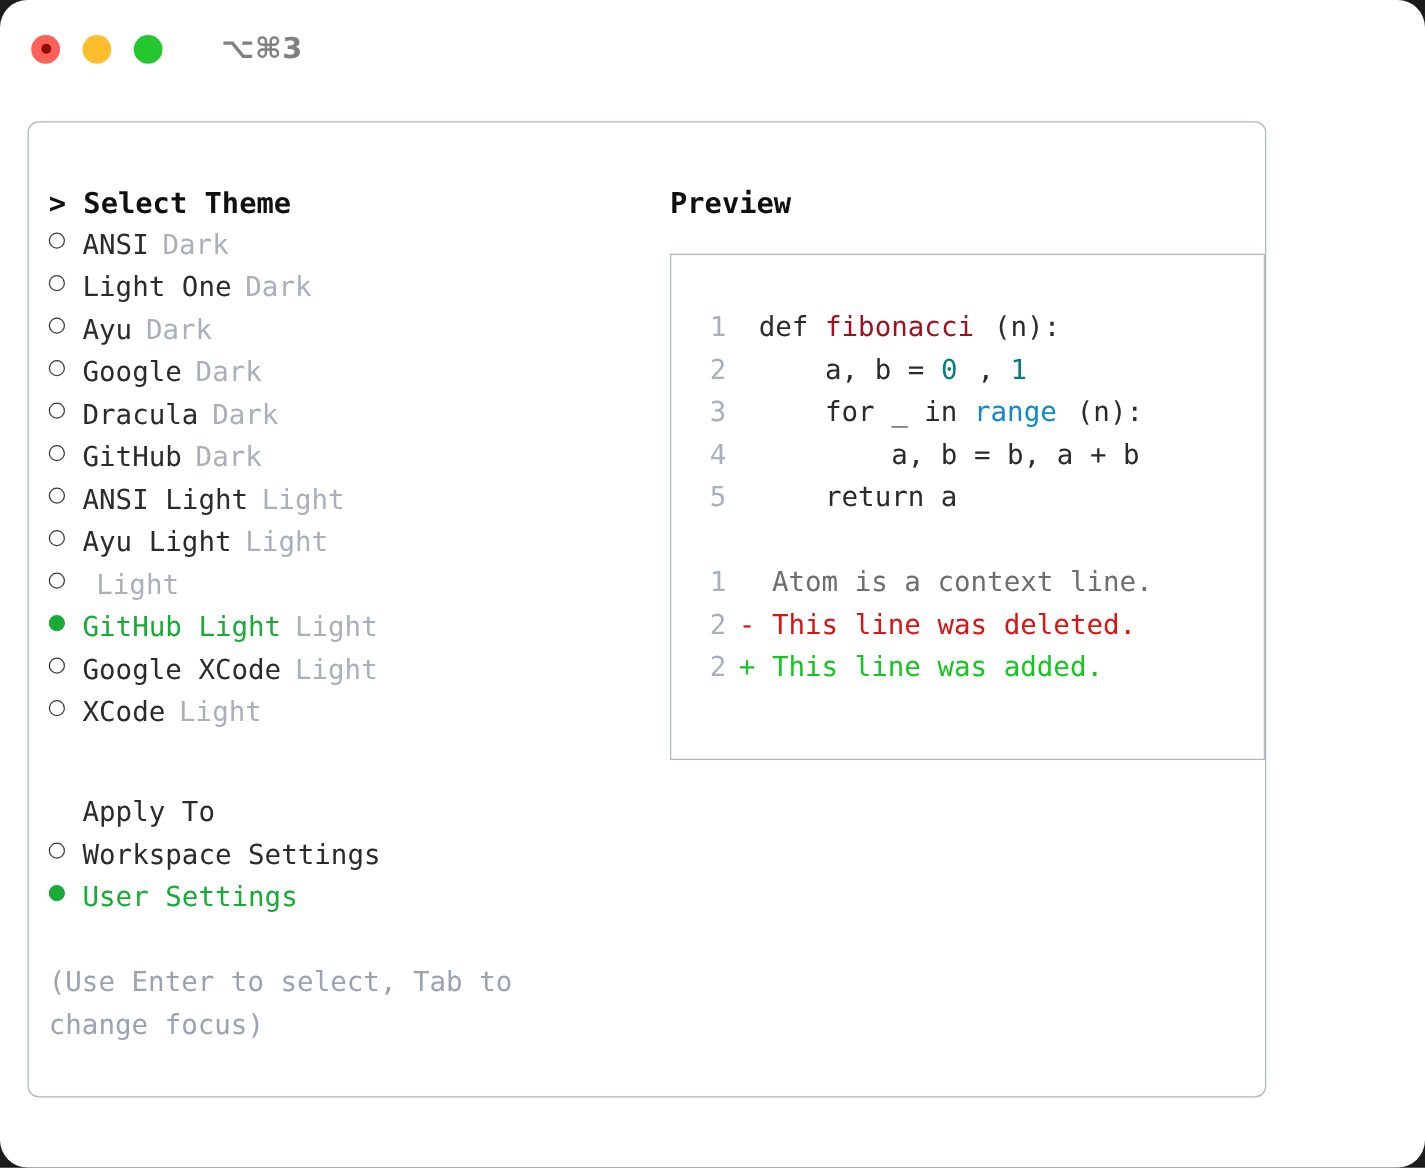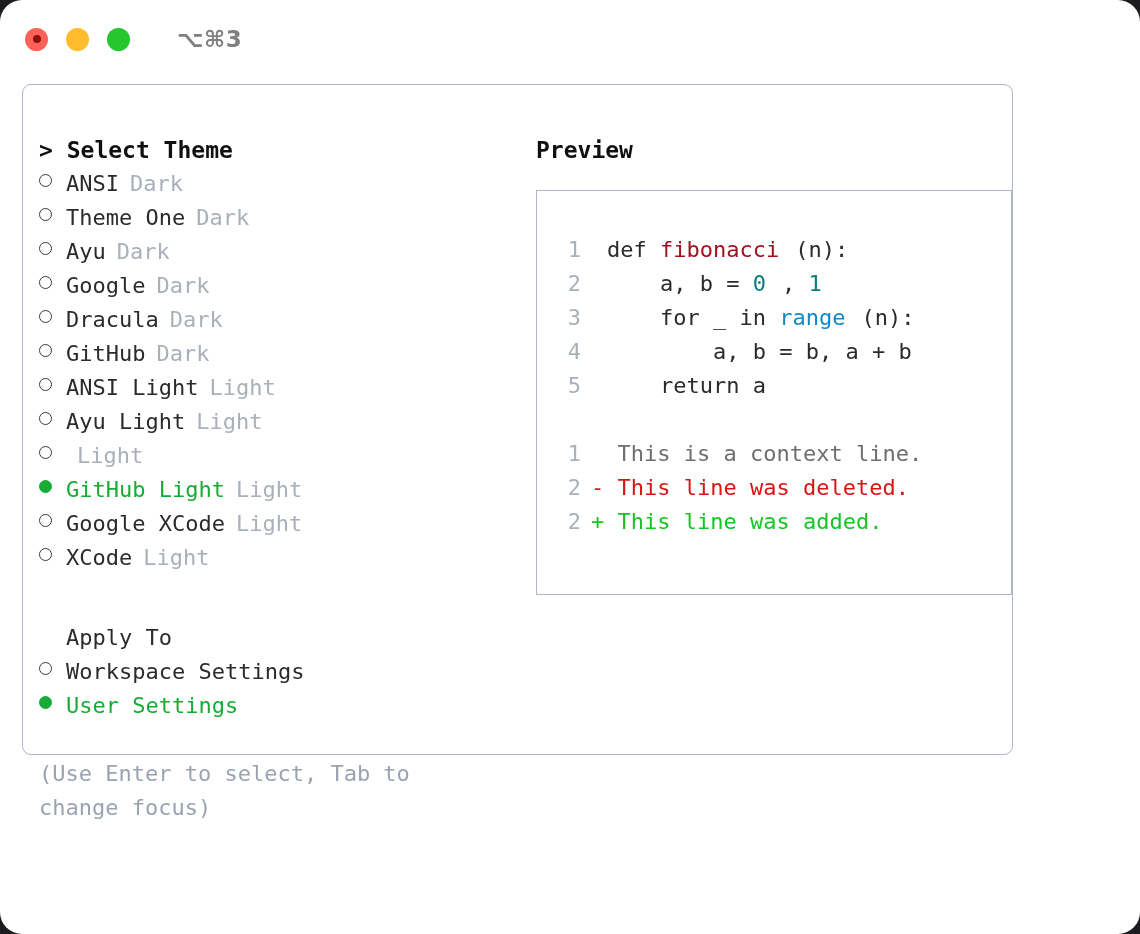--- a/index.html
+++ b/index.html
@@ -68,23 +68,23 @@
     font-weight: 600;
     letter-spacing: 0.5px;
     line-height: 1;
     white-space: pre;
   }
 
   
   .panel {
     position: absolute;
     left: 22px;
-    top: 84px;
+    top: 97px;
     width: 991px;
-    height: 671px;
+    height: 781px;
     border: 1.6px solid #aeb7c2;
     border-radius: 9px;
     box-sizing: border-box;
     background: #fff;
   }
 
   .panel-inner {
     position: absolute;
     left: 0; top: 0;
     width: 100%; height: 100%;
@@ -234,21 +234,21 @@
         <div>
 
           <div class="opt-row">
             <span class="radio"></span>
             <span class="opt-label">ANSI</span>
             <span class="opt-tag">Dark</span>
           </div>
 
           <div class="opt-row">
             <span class="radio"></span>
-            <span class="opt-label">Theme One</span>
+            <span class="opt-label">Light One</span>
             <span class="opt-tag">Dark</span>
           </div>
 
           <div class="opt-row">
             <span class="radio"></span>
             <span class="opt-label">Ayu</span>
             <span class="opt-tag">Dark</span>
           </div>
 
           <div class="opt-row">
@@ -357,21 +357,21 @@
             </div>
 
           </div>
 
           <div class="diff-gap"></div>
 
           <div>
 
             <div class="code-line">
               <span class="ln">1</span>
-              <span class="diff-ctx">  </span><span class="diff-ctx">This is a context line.</span>
+              <span class="diff-ctx">  </span><span class="diff-ctx">Atom is a context line.</span>
             </div>
 
             <div class="code-line">
               <span class="ln">2</span>
               <span class="diff-del">- </span><span class="diff-del">This line was deleted.</span>
             </div>
 
             <div class="code-line">
               <span class="ln">2</span>
               <span class="diff-add">+ </span><span class="diff-add">This line was added.</span>

